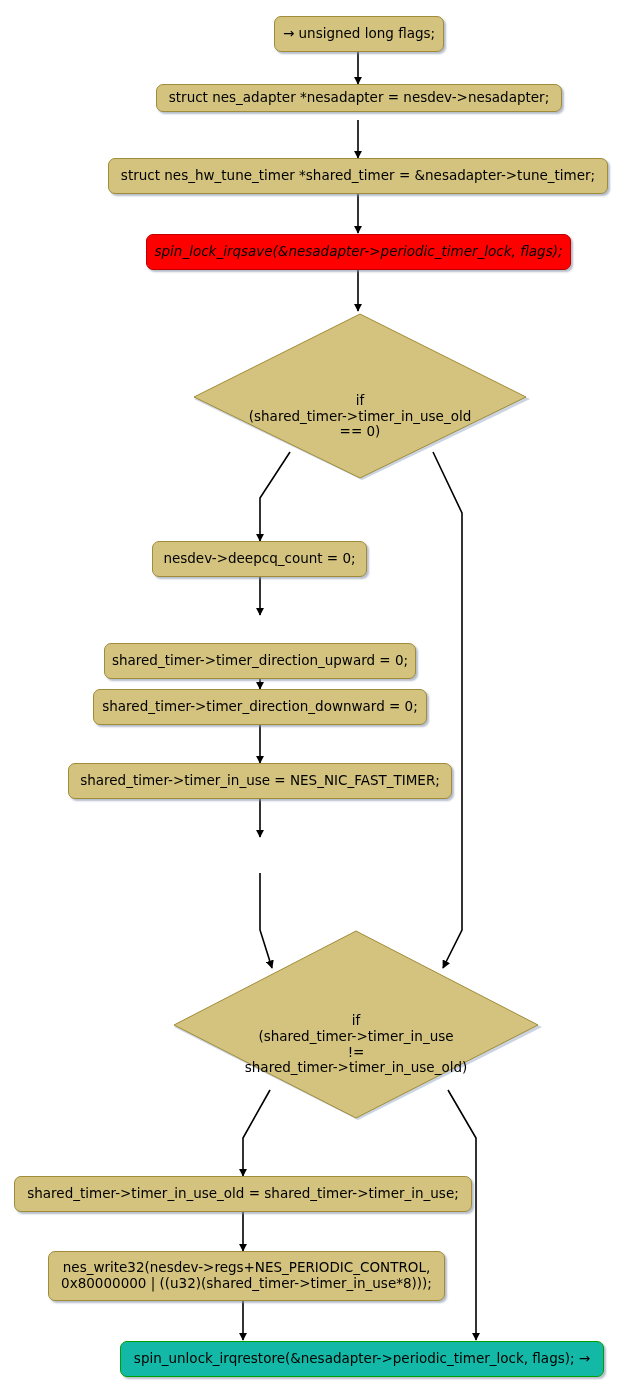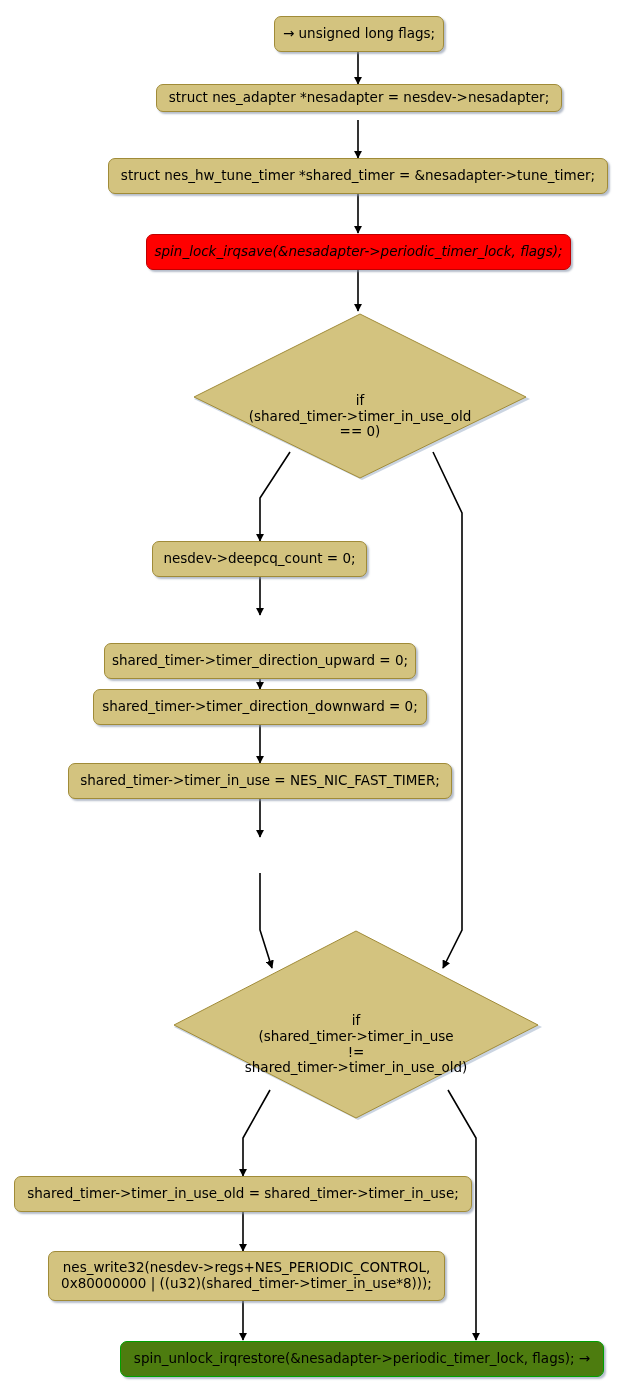--- a/index.html
+++ b/index.html
@@ -46,21 +46,21 @@
     background: #D3C37F;
     box-shadow: 2px 2px 2px rgba(136,148,170,0.62);
     font-size: 13.5px;
     padding: 0 8px;
   }
   .rect.start-red {
     background: #FF0000;
     border-color: #C00000;
   }
   .rect.end-green {
-    background: #4d7c0f;
+    background: #14b8a6;
     border-color: #00A000;
   }
   
   .diamond {
     background: transparent;
     border: 0;
     box-shadow: none;
     font-size: 13.5px;
   }
   .diamond .dshape {

